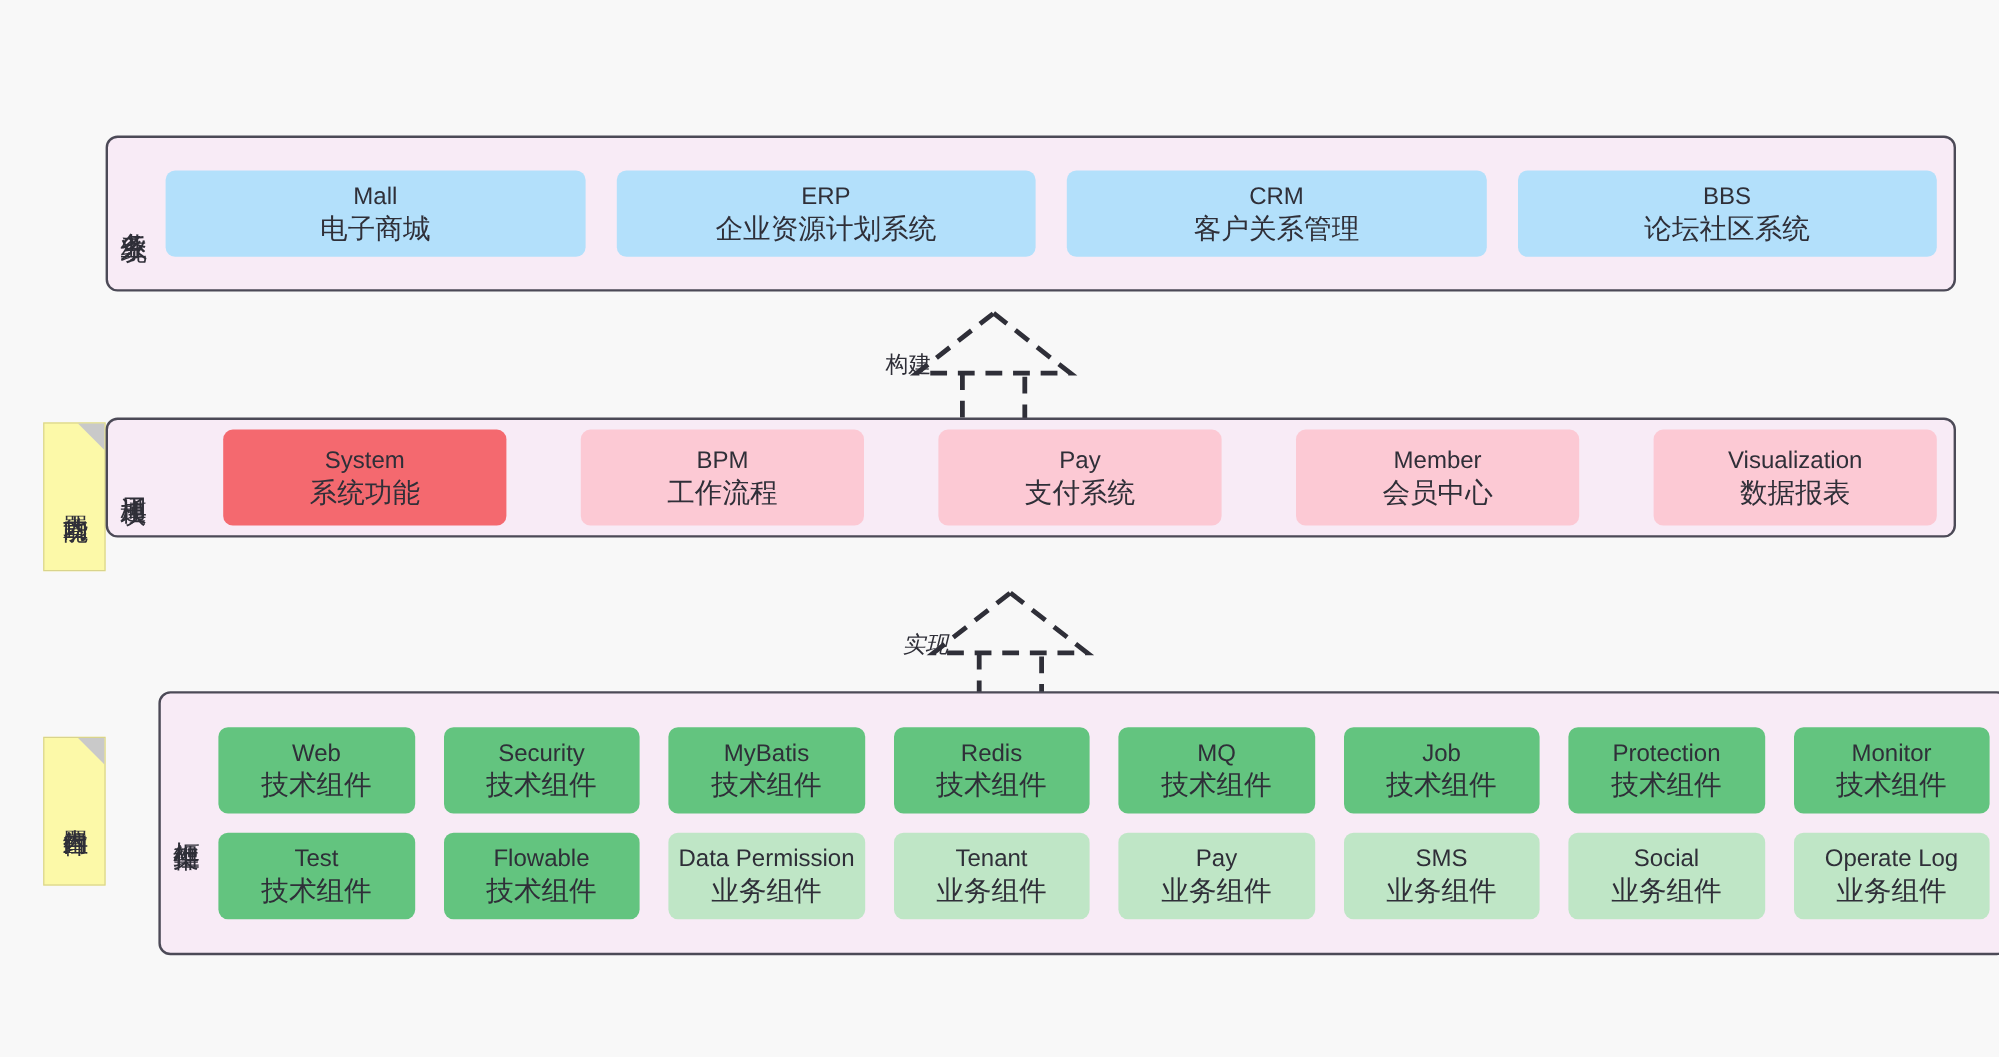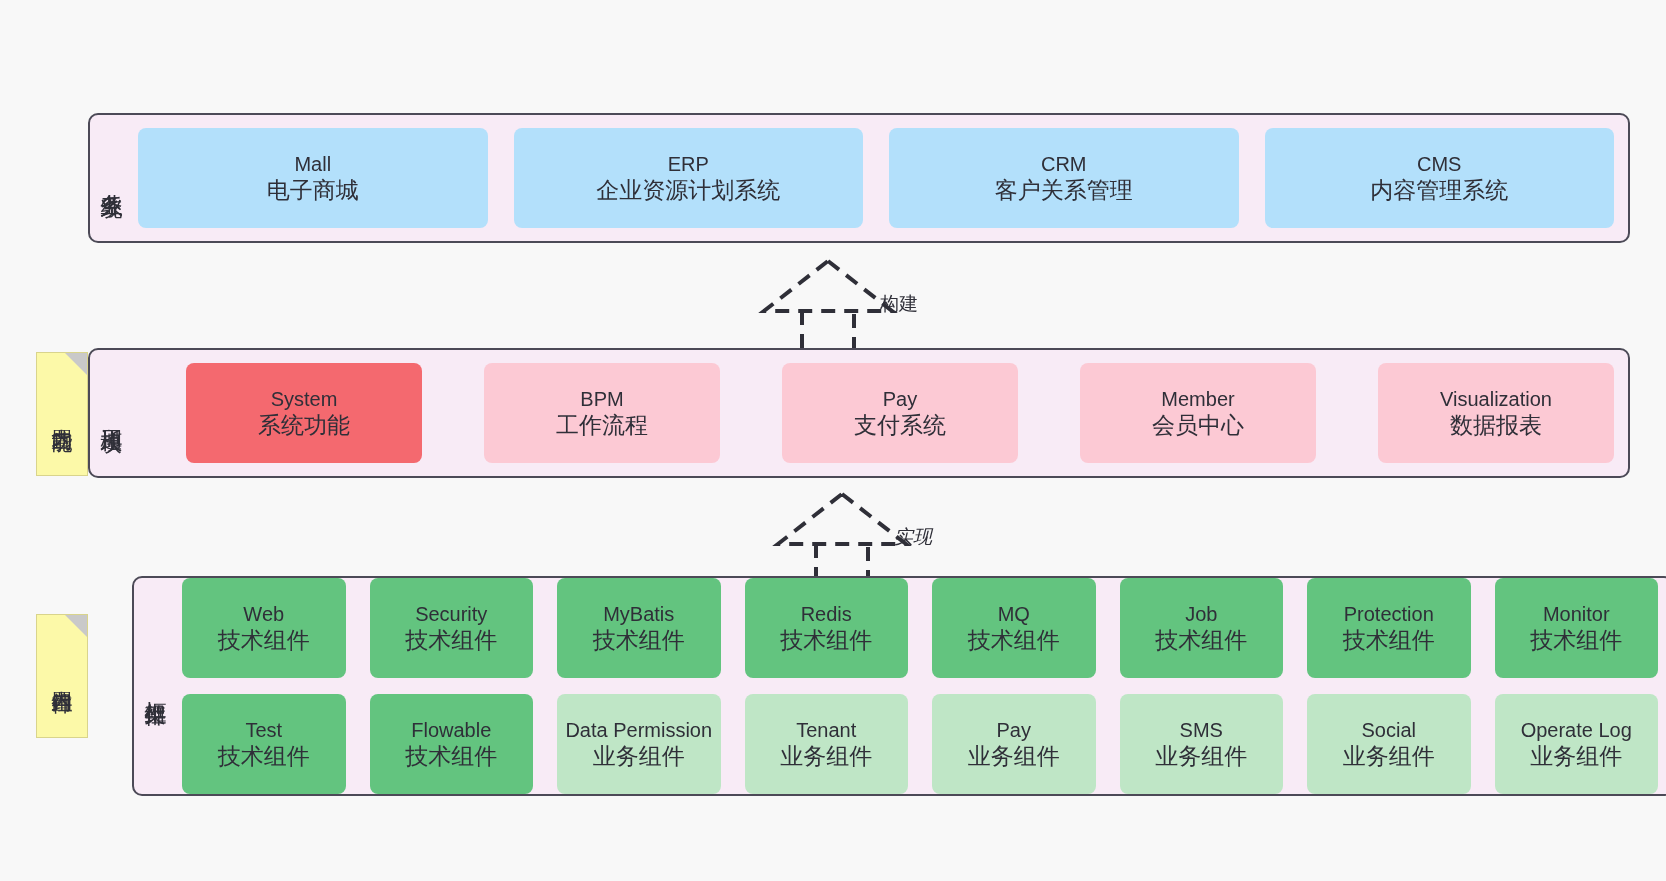--- a/index.html
+++ b/index.html
@@ -63,35 +63,35 @@
     flex: 1 1 0;
     box-sizing: border-box;
     border-radius: 8px;
     display: flex;
     flex-direction: column;
     align-items: center;
     justify-content: center;
     text-align: center;
     line-height: 1.22;
     color: #2f2f38;
-    padding: 24px 4px;
+    padding: 10px 4px;
   }
   .card .t1 { font-size: 20px; }
   .card .t2 { font-size: 23px; }
 
   
   .c-blue       { background: #b3e0fb; }
   .c-red        { background: #f4696f; }
   .c-pink       { background: #fcc9d4; margin-left: 36px; }
   .c-green      { background: #63c47f; }
   .c-greenlight { background: #bfe6c6; }
 
   
   #layer-business  { left: 88px;  top: 113px; width: 1542px; height: 130px; }
-  #layer-common    { left: 88px;  top: 348px; width: 1542px; height: 130px; gap: 48px; }
+  #layer-common    { left: 88px;  top: 348px; width: 1542px; height: 100px; gap: 48px; }
   #layer-framework { left: 88px;  top: 576px; width: 1542px; height: 220px; margin-left: 44px; }
 
   #layer-business  .card { min-height: 72px; }
   #layer-common    .card { min-height: 80px; }
   #layer-framework .card { min-height: 72px; }
   #layer-framework .card-row { gap: 24px; }
 
   
   .sticky {
     position: absolute;
@@ -128,21 +128,21 @@
     position: absolute;
     width: 180px;
     height: 100px;
   }
   .connector svg { display: block; }
   .connector .conn-label {
     position: absolute;
     left: 0;
     right: 0;
     top: 36px;
-    text-align: right;
+    text-align: left;
     font-size: 19px;
     color: #2f2f38;
     background: transparent;
     user-select: none;
   }
   #connector-build     { left: 738px; top: 255px; }
   #connector-implement { left: 752px; top: 488px; font-style: italic; }
 </style>
 </head>
 <body>
@@ -157,22 +157,22 @@
       </div>
       <div class="card c-blue">
         <span class="t1">ERP</span>
         <span class="t2">企业资源计划系统</span>
       </div>
       <div class="card c-blue">
         <span class="t1">CRM</span>
         <span class="t2">客户关系管理</span>
       </div>
       <div class="card c-blue">
-        <span class="t1">CMS</span>
-        <span class="t2">内容管理系统</span>
+        <span class="t1">BBS</span>
+        <span class="t2">论坛社区系统</span>
       </div>
     </div>
   </div>
 </div>
 
 <div class="connector" id="connector-build">
   <svg width="180" height="100" viewBox="0 0 180 100" aria-hidden="true">
     <path d="M90 6 L154 56 L26 56 Z" fill="none" stroke="#2f2f38" stroke-width="4" stroke-dasharray="14,9"></path>
     <path d="M64 56 L64 96 L116 96 L116 56" fill="none" stroke="#2f2f38" stroke-width="4" stroke-dasharray="14,9"></path>
   </svg>

